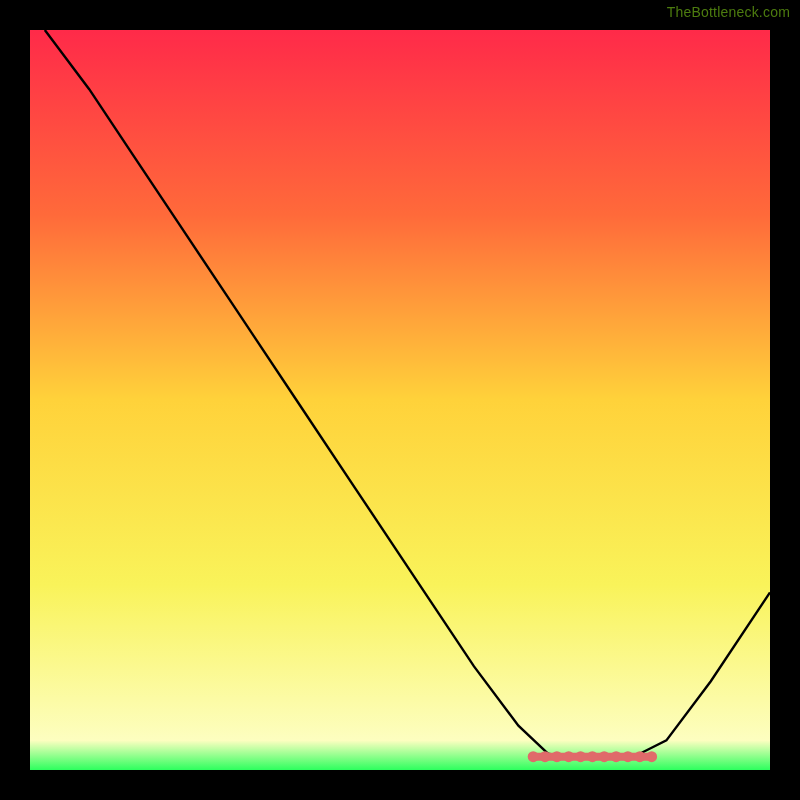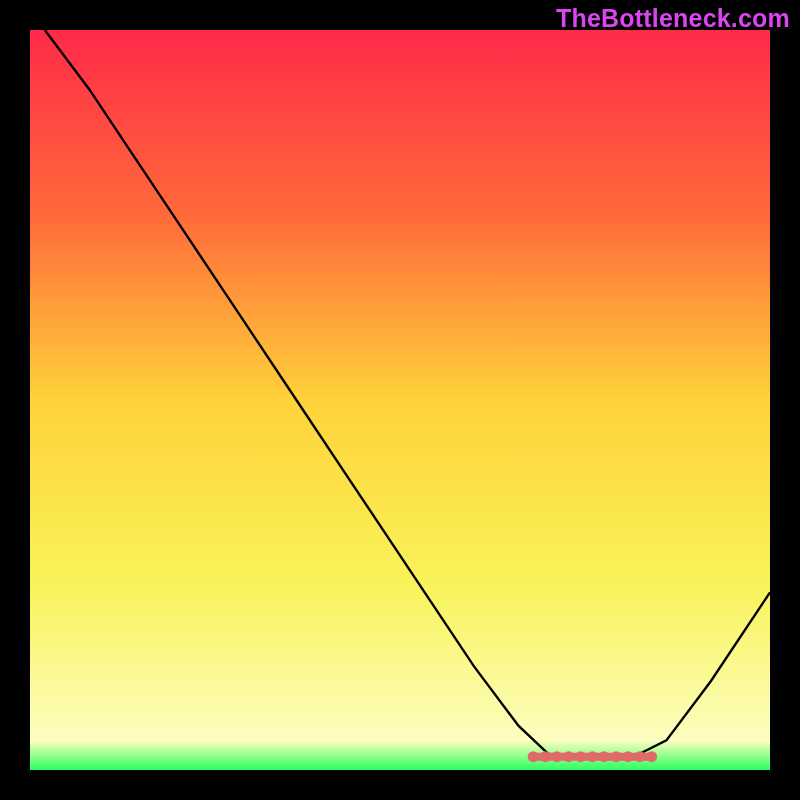--- a/index.html
+++ b/index.html
@@ -8,23 +8,23 @@
     position: relative;
     width: 800px;
     height: 800px;
     background: #000;
   }
   .watermark {
     position: absolute;
     top: 4px;
     right: 10px;
     font-family: Arial, Helvetica, sans-serif;
-    font-size: 25px;
-    color: #d946ef;
-    font-weight: 700;
+    font-size: 14px;
+    color: #4d7c0f;
+    font-weight: 400;
     letter-spacing: 0.2px;
   }
   .plot-area {
     position: absolute;
     left: 30px;
     top: 30px;
     width: 740px;
     height: 740px;
   }
   svg { display: block; }

